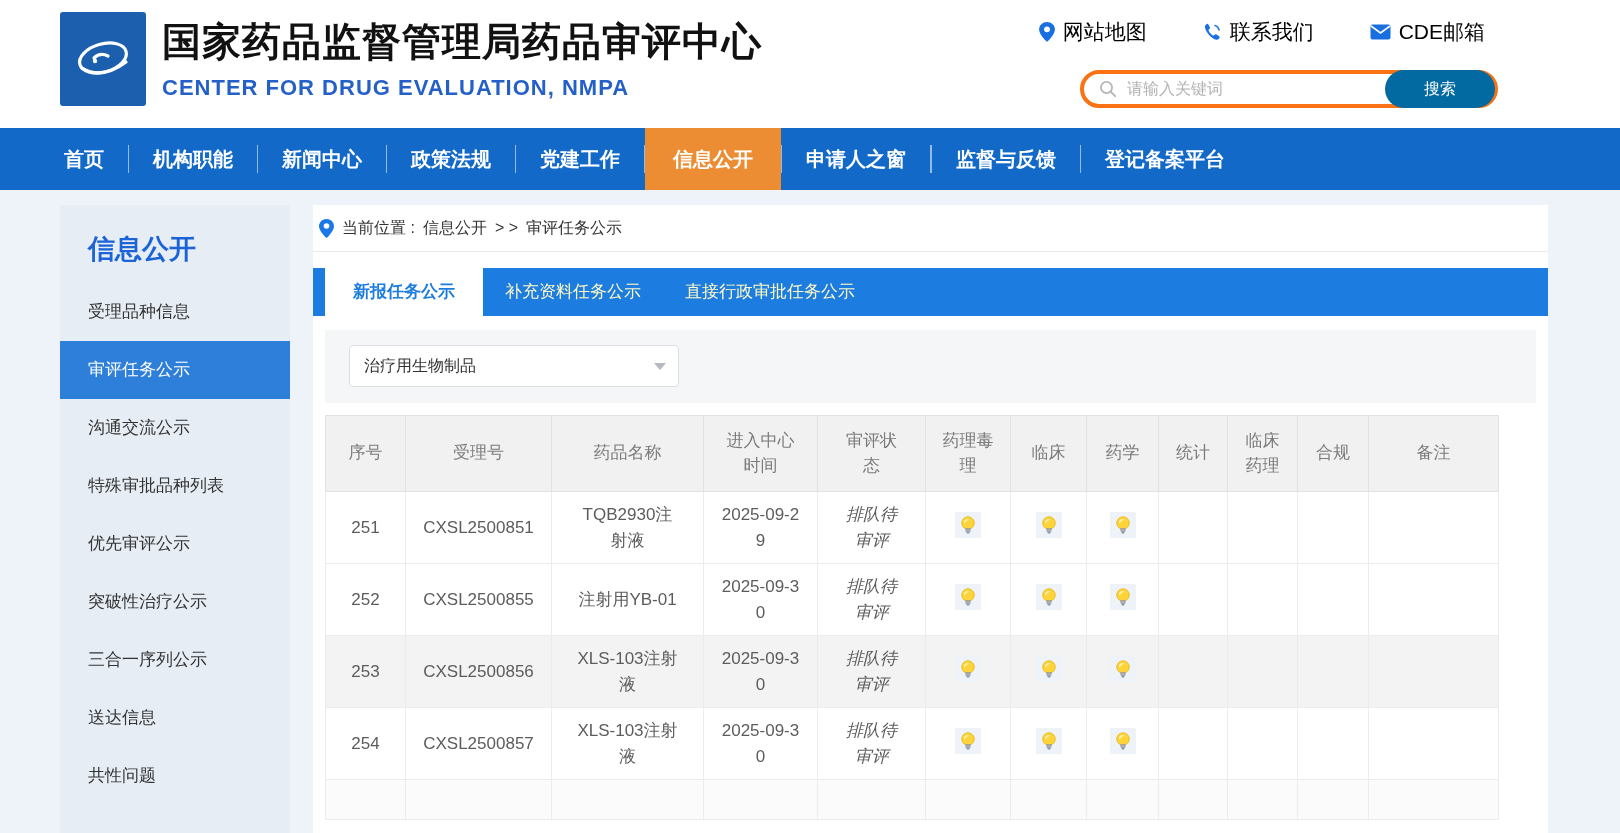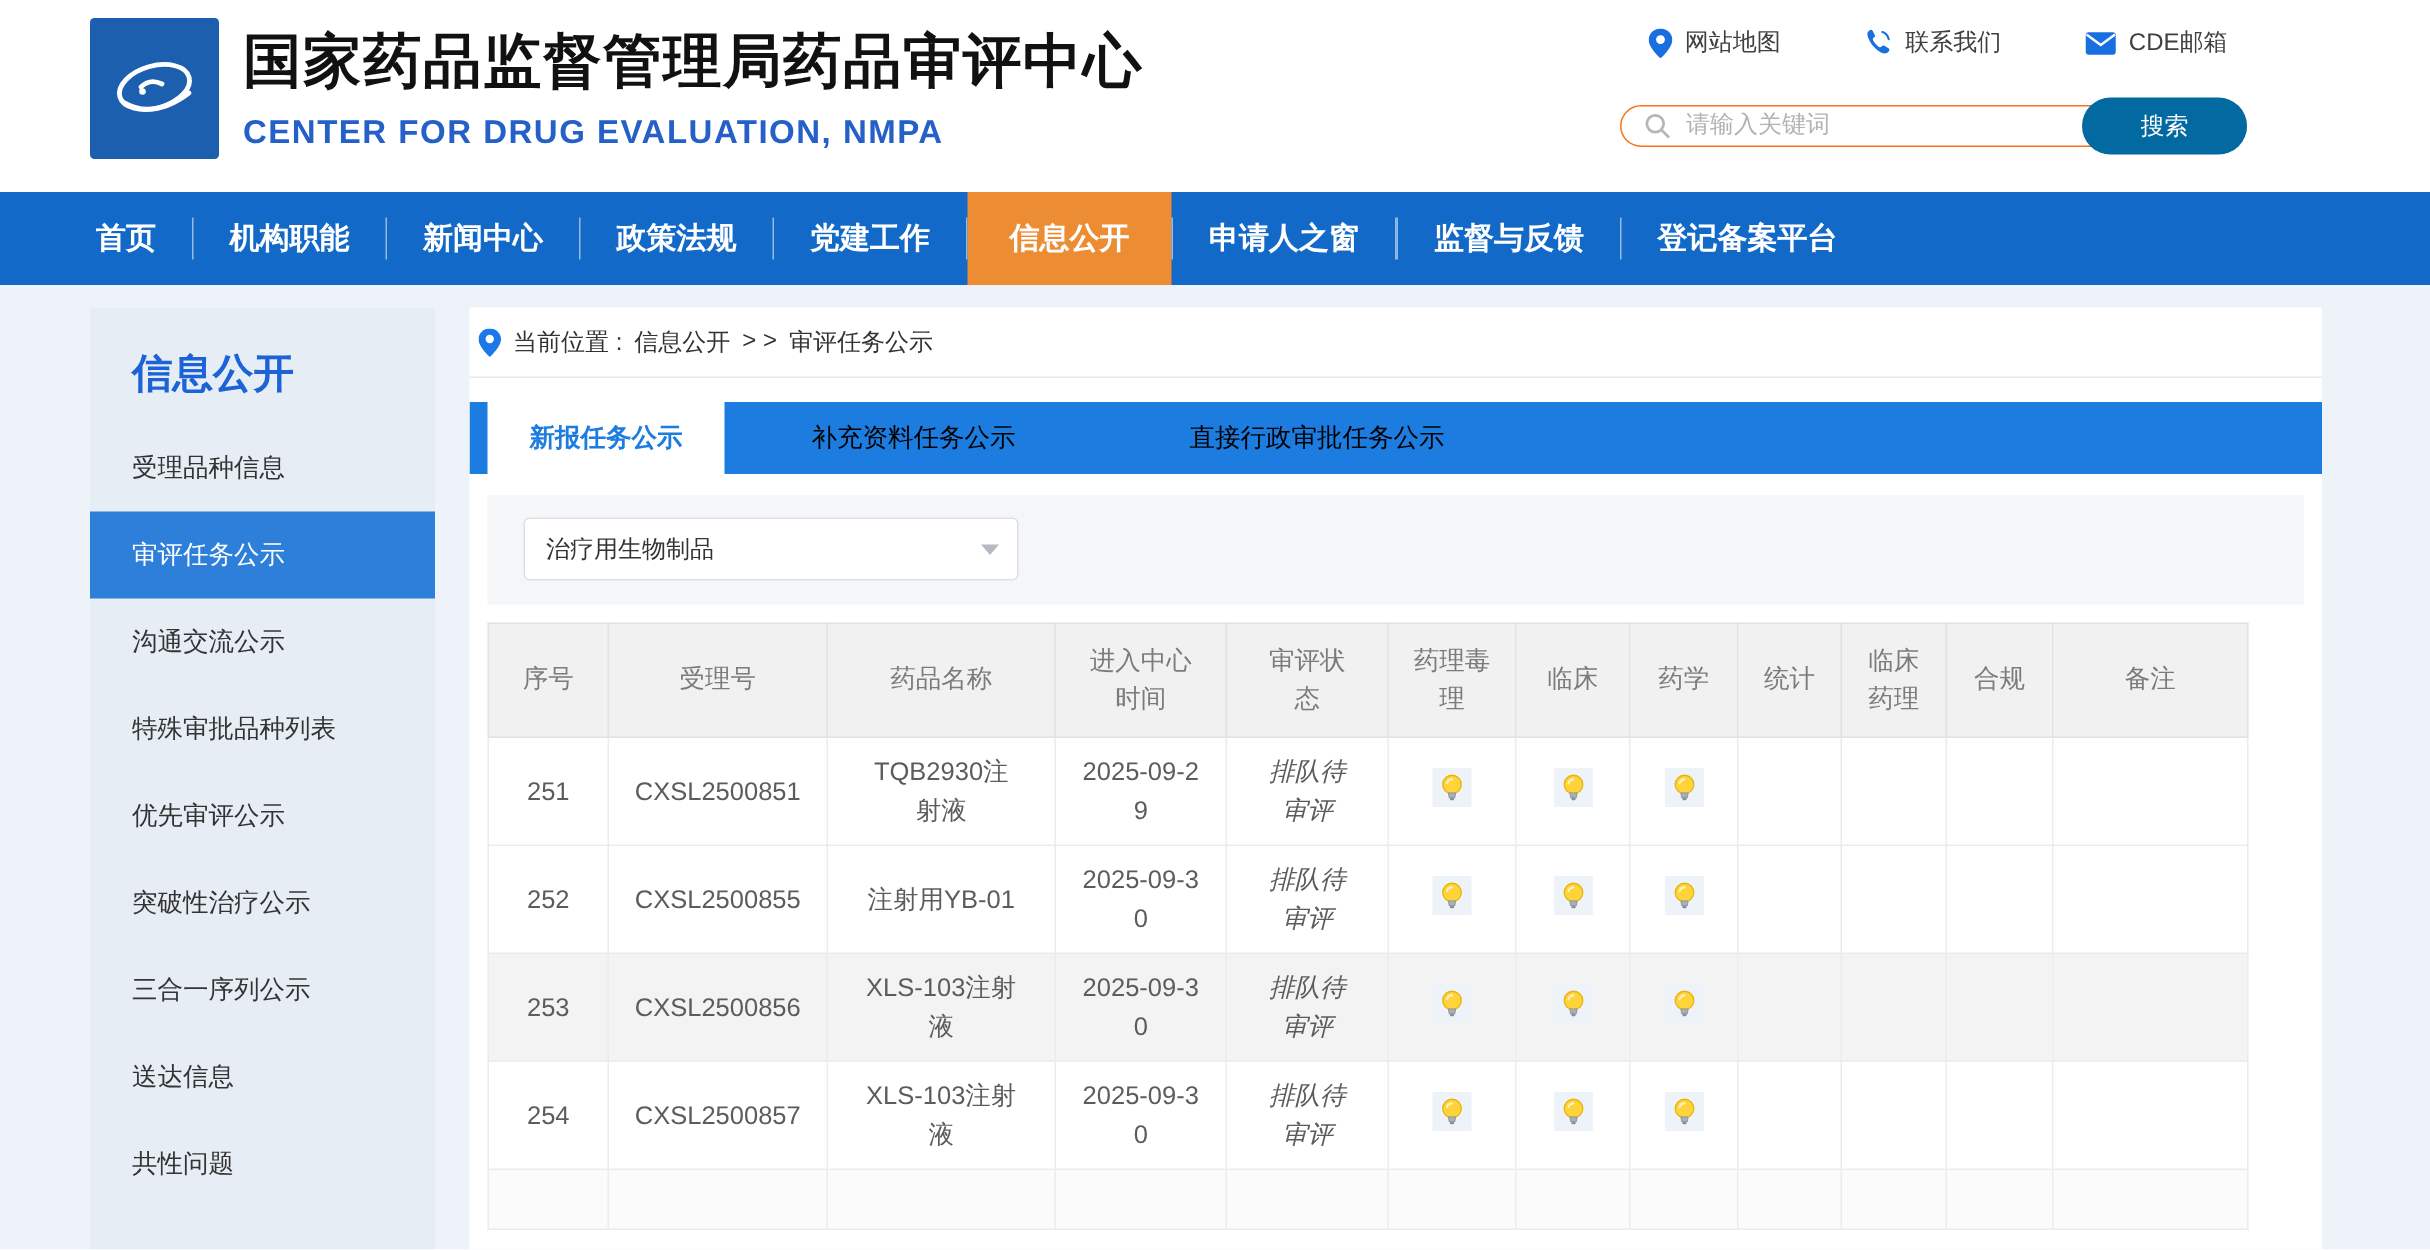--- a/index.html
+++ b/index.html
@@ -9,25 +9,25 @@
 
   
   .top-header { position:absolute; top:0; left:0; width:1620px; height:128px; background:#ffffff;padding-left:16px; }
   .brand { position:absolute; left:60px; top:12px; display:flex; align-items:flex-start; }
   .logo-box { width:86px; height:94px; background:#1b5fae; border-radius:3px; display:flex; align-items:center; justify-content:center; }
   .brand-text { margin-left:16px; padding-top:8px; }
   .brand-title { font-size:39px; font-weight:bold; color:#111111; letter-spacing:1px; line-height:1.15; }
   .brand-sub { margin-top:10px; font-size:22px; font-weight:bold; color:#2460c8; letter-spacing:1px; }
 
   .top-links { position:absolute; top:18px; right:135px; display:flex; gap:56px; }
-  .top-link { display:flex; align-items:center; gap:8px; font-size:16px; color:#404040; cursor:pointer; }
+  .top-link { display:flex; align-items:center; gap:8px; font-size:21px; color:#000000; cursor:pointer; }
   .top-link svg { display:block; }
 
-  .search-wrap { position:absolute; top:70px; left:1080px; width:418px; height:28px; background:#ffffff;
-                 border:1px solid #f97316; border-radius:19px; display:flex; align-items:center; }
+  .search-wrap { position:absolute; top:70px; left:1080px; width:418px; height:38px; background:#ffffff;
+                 border:4px solid #f97316; border-radius:19px; display:flex; align-items:center; }
   .search-wrap input { flex:1; border:none; outline:none; background:transparent; font-size:16px; color:#333;
                  padding-left:10px; font-family:inherit; }
   .search-wrap input::placeholder { color:#b3b3b3; }
   .search-icon { margin-left:15px; display:flex; }
   .search-btn { width:110px; height:38px; margin-right:-1px; border:none; border-radius:19px; background:#0369a1;
                 color:#ffffff; font-size:16px; cursor:pointer; font-family:Liberation Sans, sans-serif; }
 
   
   .main-nav { position:absolute; top:128px; left:0; width:1620px; height:62px; background:#1269c8;
               display:flex; align-items:center; padding-left:40px; }
@@ -46,21 +46,21 @@
 
   .panel { position:absolute; left:313px; top:15px; width:1235px; height:628px; background:#ffffff; overflow:hidden; }
 
   .breadcrumb { height:47px; display:flex; align-items:center; border-bottom:1px solid #e9e9e9; padding-left:6px;
                 font-size:16px; color:#333; }
   .breadcrumb .crumb-link { cursor:pointer; }
   .breadcrumb span { margin-right:8px; }
   .breadcrumb svg { margin-right:8px; }
 
   .tabbar { margin-top:16px; height:48px; background:#1d7cdf; display:flex; align-items:stretch; padding-left:12px; }
-  .tab { line-height:48px; padding:0 58px; color:#000000; font-size:17px; cursor:pointer; white-space:nowrap; }
+  .tab { line-height:48px; padding:0 22px; color:#fef9c3; font-size:17px; cursor:pointer; white-space:nowrap; }
   .tab.active { background:#ffffff; color:#1d7cdf; font-weight:bold; padding:0 28px; }
 
   .filterbox { margin:14px 12px 0 12px; background:#f5f6f8; padding:15px 24px 8px 24px; }
   .f-row { display:flex; align-items:center; margin-bottom:8px; }
   .f-label { font-size:16px; color:#333333; margin-right:12px; white-space:nowrap; }
   .select { height:42px; background:#ffffff; border:1px solid #dcdfe6; border-radius:4px; display:flex;
             align-items:center; justify-content:space-between; padding:0 12px 0 14px; cursor:pointer; }
   .select .sel-text { font-size:16px; color:#333333; white-space:nowrap; }
   .caret { width:0; height:0; border-left:6px solid transparent; border-right:6px solid transparent;
            border-top:7px solid #b4b9c2; margin-left:10px; }

